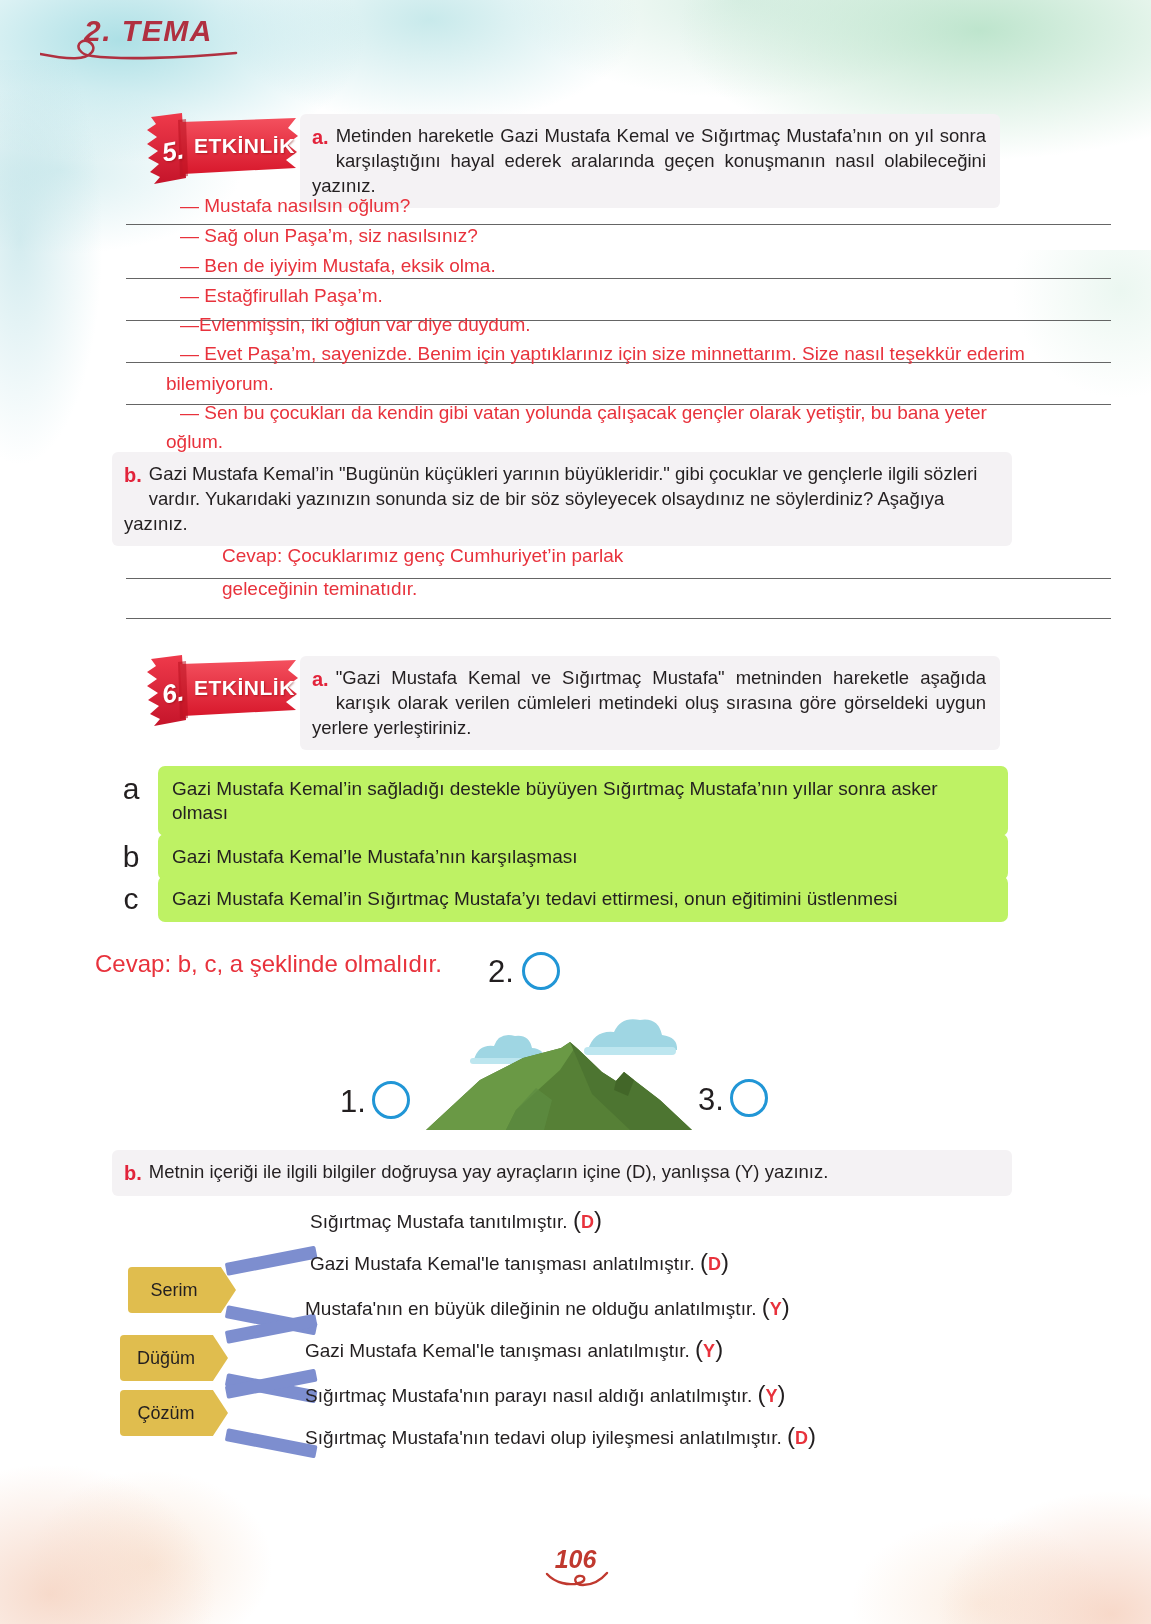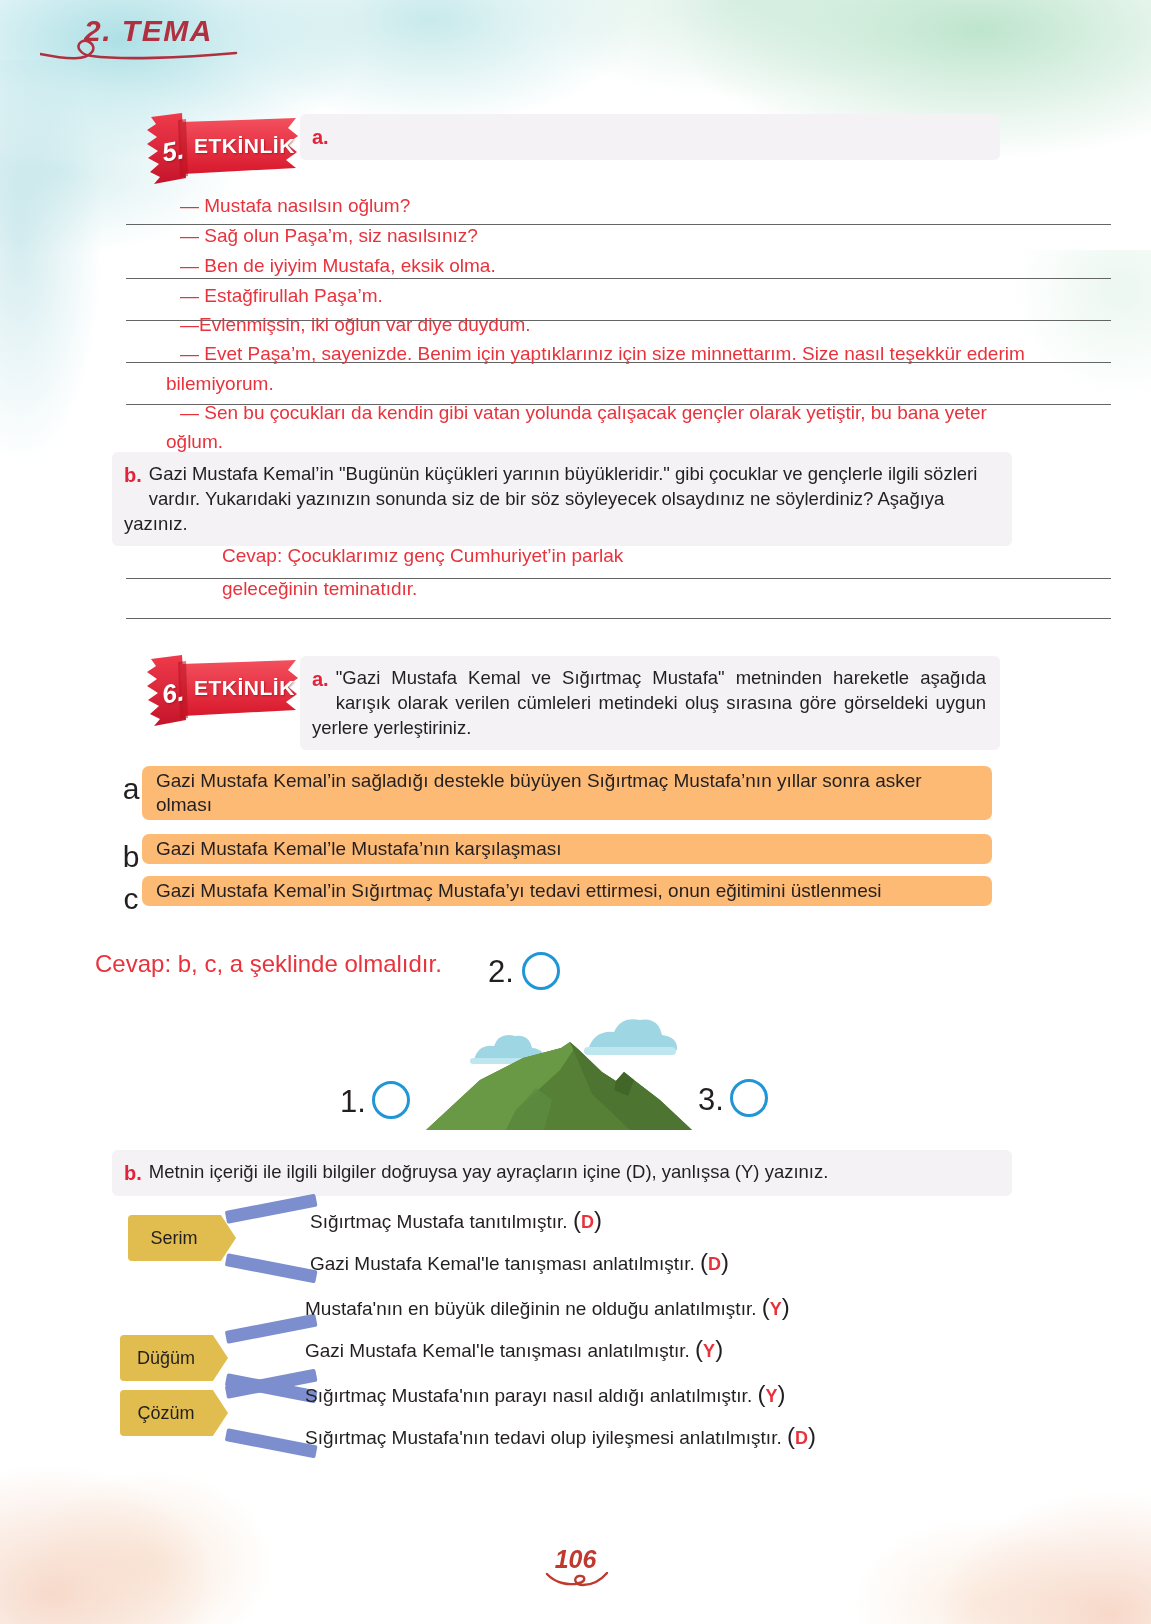--- a/index.html
+++ b/index.html
@@ -87,22 +87,22 @@
   }
   .ruled{position:absolute;height:1px;background:#4a4a4a;opacity:.85;}
 
   
   .optrow{position:absolute;}
   .optrow .letter{
     position:absolute;left:0;top:6px;width:42px;text-align:center;
     font-size:30px;color:#231f20;
   }
   .optrow .chip{
-    position:absolute;left:32px;background:#fdba74;border-radius:7px;
-    padding:3px 14px;box-sizing:border-box;
+    position:absolute;left:48px;background:#bef264;border-radius:7px;
+    padding:11px 14px;box-sizing:border-box;
     font-size:19px;line-height:1.25;color:#231f20;
   }
 
   
   .scene{position:absolute;}
   .circ{
     position:absolute;border:3px solid #2196d6;border-radius:50%;
     width:38px;height:38px;box-sizing:border-box;background:transparent;
   }
   .circ-lbl{
@@ -168,20 +168,21 @@
     <path d="M31,9 L62,5 L66,70 L34,76 L40,69 L30,64 L39,56 L28,50 L38,43 L27,36 L37,29 L27,22 L36,16 Z" fill="url(#rg2)"></path>
     <path d="M60,14 L176,10 L168,20 L178,28 L167,36 L177,44 L166,52 L176,60 L63,66 Z" fill="url(#rg1)"></path>
     <path d="M58,12 L66,11 L68,68 L60,69 Z" fill="#b8101f" opacity=".55"></path>
   </svg>
   <div class="num">5.</div>
   <div class="word">ETKİNLİK</div>
 </div>
 
 <div class="instr" style="left:300px;top:114px;width:700px;">
   <span class="marker">a.</span>
+  <div class="txt">Metinden hareketle Gazi Mustafa Kemal ve Sığırtmaç Mustafa’nın on yıl sonra karşılaştığını hayal ederek aralarında geçen konuşmanın nasıl olabileceğini yazınız.</div>
 </div>
 
 <div class="ruled" style="left:126px;top:224px;width:985px;"></div>
 <div class="ruled" style="left:126px;top:278px;width:985px;"></div>
 <div class="ruled" style="left:126px;top:320px;width:985px;"></div>
 <div class="ruled" style="left:126px;top:362px;width:985px;"></div>
 <div class="ruled" style="left:126px;top:404px;width:985px;"></div>
 
 <div class="ans-red" style="left:180px;top:196px;">— Mustafa nasılsın oğlum?</div>
 <div class="ans-red" style="left:180px;top:226px;">— Sağ olun Paşa’m, siz nasılsınız?</div>
@@ -263,21 +264,21 @@
 
   <div class="circ-lbl" style="left:368px;top:134px;">3.</div>
   <div class="circ" style="left:400px;top:129px;"></div>
 </div>
 
 <div class="instr" style="left:112px;top:1150px;width:900px;">
   <span class="marker">b.</span>
   <div class="txt nojust">Metnin içeriği ile ilgili bilgiler doğruysa yay ayraçların içine (D), yanlışsa (Y) yazınız.</div>
 </div>
 
-<div class="tagbox" style="left:120px;top:1215px;padding-left:8px;">
+<div class="tagbox" style="left:120px;top:1267px;padding-left:8px;">
   <div class="plate">
     <span>Serim</span>
   </div>
   <div class="arrow" style="left:106px;top:-4px;width:92px;height:13px;transform:rotate(-11deg);transform-origin:left center;border-radius:2px;"></div>
   <div class="arrow" style="left:106px;top:38px;width:92px;height:13px;transform:rotate(11deg);transform-origin:left center;border-radius:2px;"></div>
 </div>
 <div class="stmt" style="left:310px;top:1208px;">
   <span>Sığırtmaç Mustafa tanıtılmıştır.</span>
   <span class="par">(</span><span class="mark">D</span><span class="par">)</span>
 </div>

